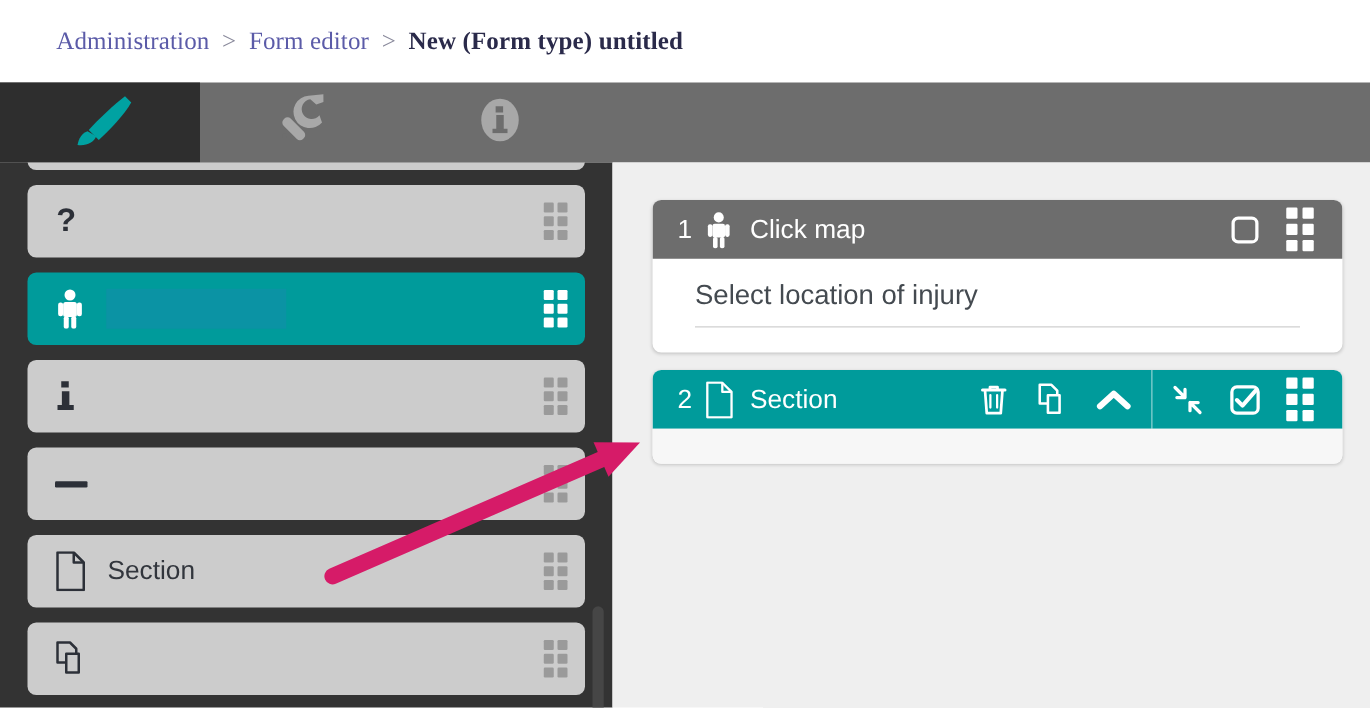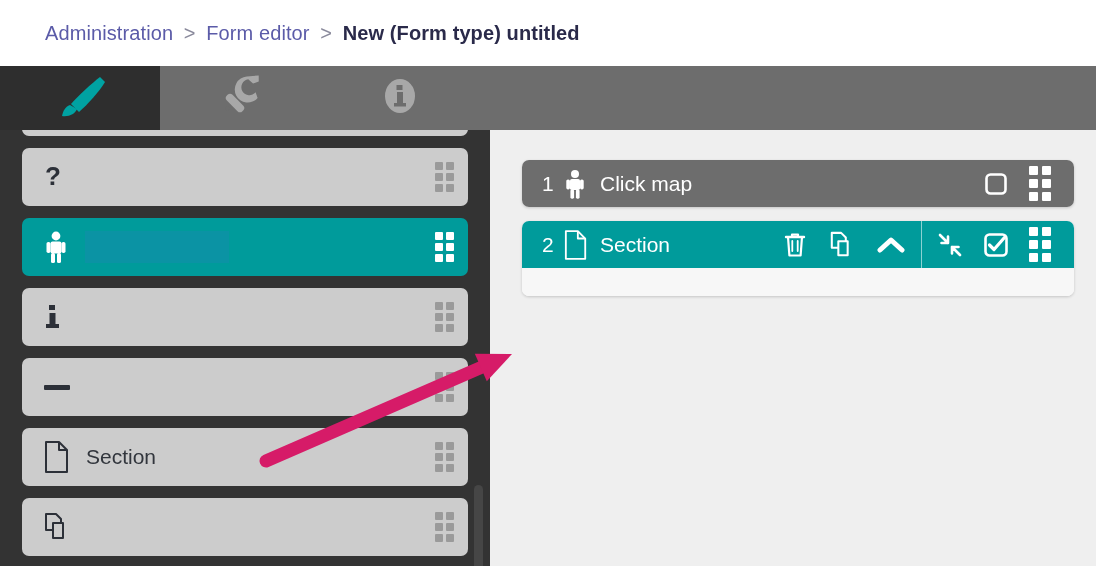--- a/index.html
+++ b/index.html
@@ -10,20 +10,21 @@
     -webkit-font-smoothing:antialiased;
   }
 
   
   .breadcrumb-bar{
     height:66px;
     background:#ffffff;
     display:flex;
     align-items:center;
     padding-left:45px;
+    font-family:Liberation Serif, serif;
   }
   .breadcrumb{
     font-size:20px;
     letter-spacing:.1px;
     white-space:nowrap;
   }
   .crumb-link{ color:#5b5ba8; }
   .crumb-sep{ color:#8a8a9c; margin:0 5px; }
   .crumb-current{ color:#2a2a4a; font-weight:bold; }
 
@@ -443,20 +444,23 @@
               <i></i>
                 <i></i>
                 <i></i>
                 <i></i>
                 <i></i>
                 <i></i>
             </span>
           </span>
         </span>
       </div>
+      <div class="card-body">
+        <div class="field-label">Select location of injury</div>
+      </div>
     </div>
 
     <div class="form-card">
       <div class="card-head teal">
         <span class="card-num">2</span>
         <span class="card-type-icon">
           <svg width="24" height="30" viewBox="0 0 26 32">
             <path d="M2 1 H15 L23 9 V31 H2 Z" fill="none" stroke="#ffffff" stroke-width="2" stroke-linejoin="round"></path>
             <path d="M15 1 V9 H23" fill="none" stroke="#ffffff" stroke-width="2" stroke-linejoin="round"></path>
           </svg>

